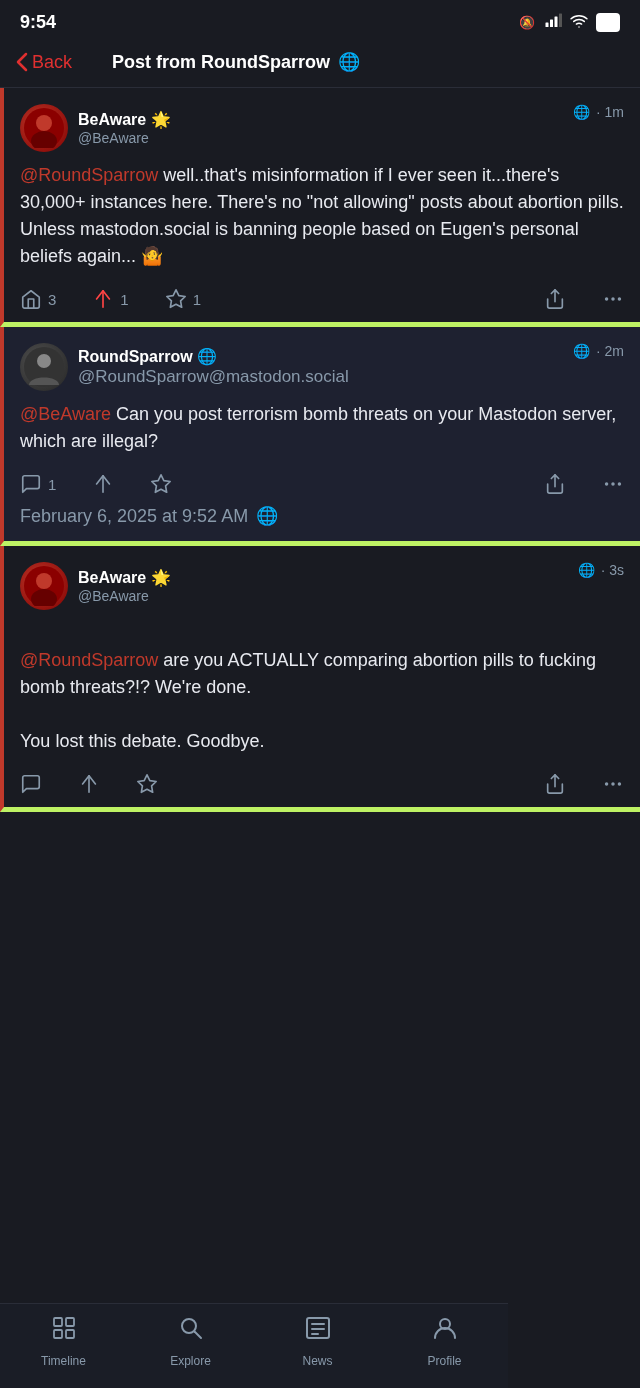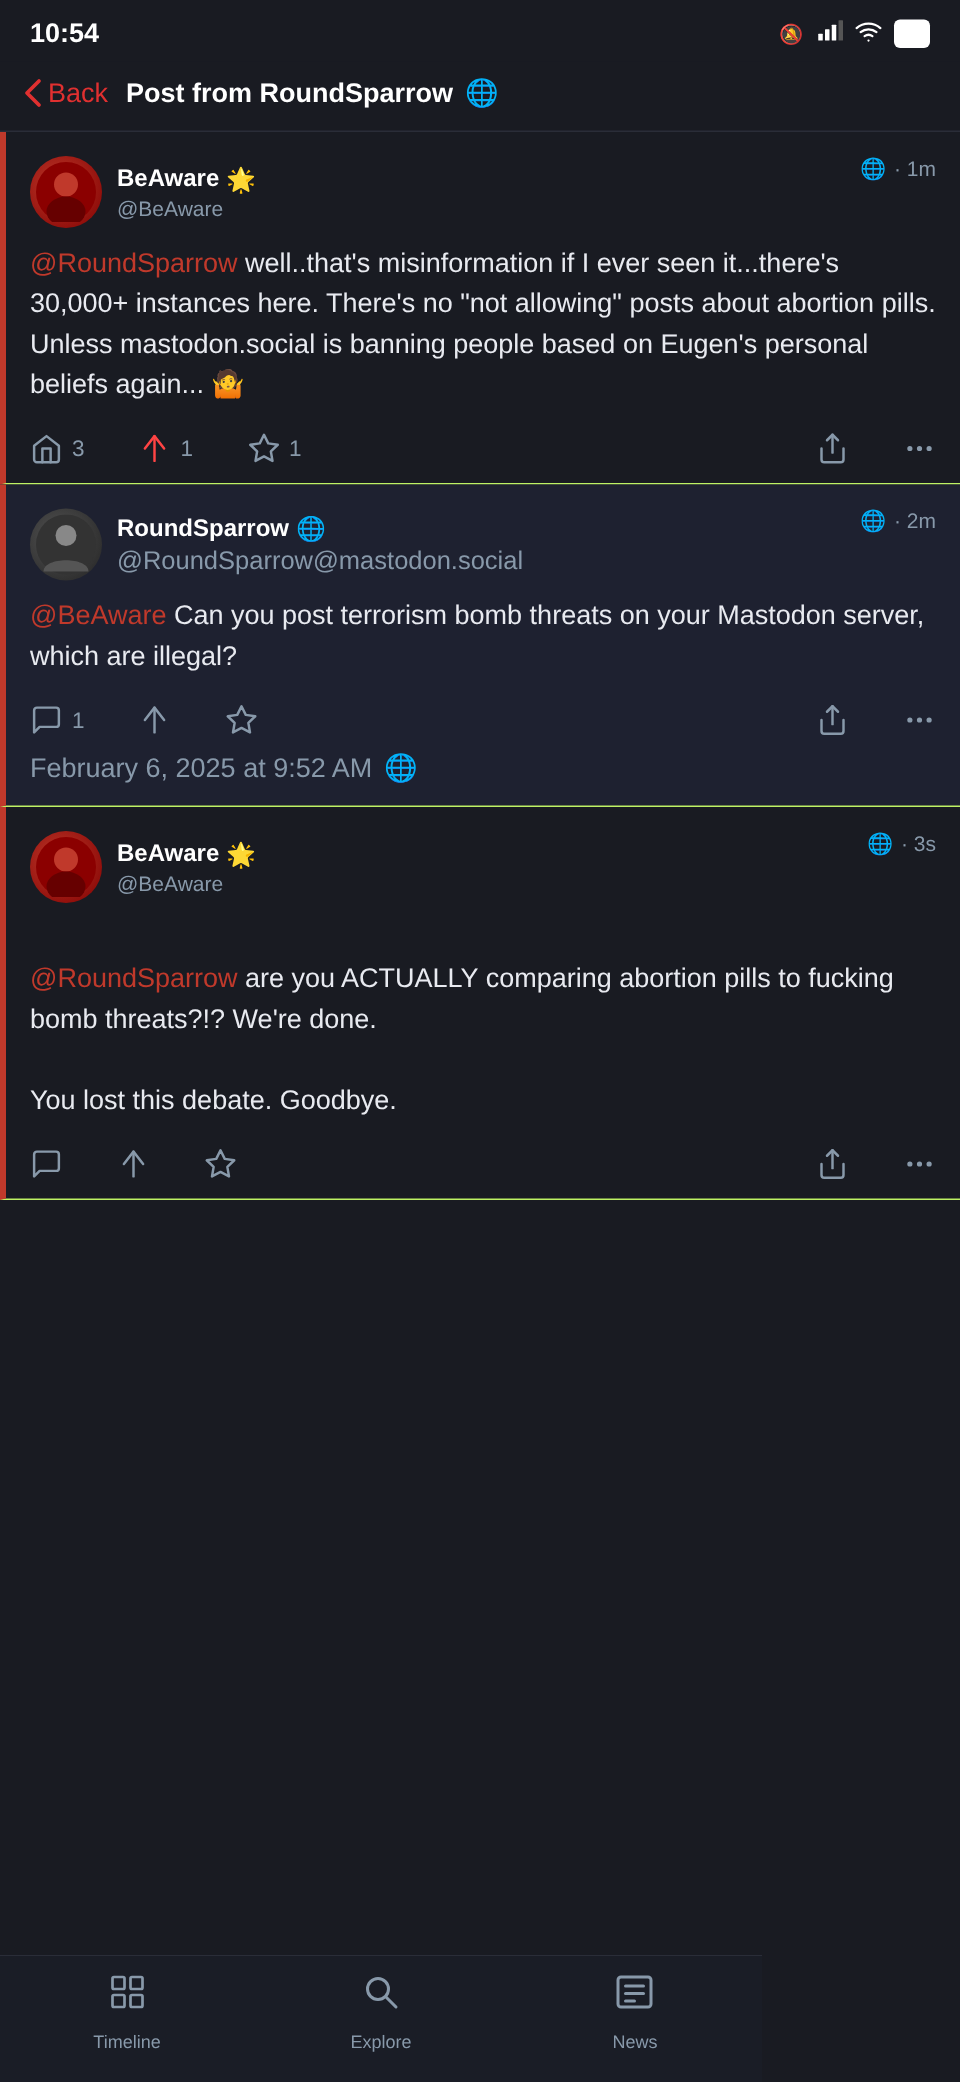--- a/index.html
+++ b/index.html
@@ -61,33 +61,34 @@
       margin-right: 12px;
       cursor: pointer;
     }
     .header-title {
       font-size: 18px;
       font-weight: 700;
       color: #fff;
       display: flex;
       align-items: center;
       gap: 8px;
+      margin-left: 28px;
     }
 
     
     .posts-container {
       background: #191b22;
       flex: 1;
     }
 
     
     .post {
       border-left: 4px solid #c0392b;
       padding: 16px 16px 12px 16px;
-      border-bottom: 1px solid #bef264;
+      border-bottom: 5px solid #bef264;
       position: relative;
     }
     .post-header {
       display: flex;
       align-items: flex-start;
       justify-content: space-between;
       margin-bottom: 10px;
     }
     .post-author {
       display: flex;
@@ -234,21 +235,21 @@
     }
     .icon-sm {
       width: 18px;
       height: 18px;
     }
   </style>
 </head>
 <body>
 
 <div class="status-bar">
-  <span class="status-time">10:54</span>
+  <span class="status-time">9:54</span>
   <div class="status-icons">
     <span>🔕</span>
     <span>
       <svg class="icon-svg icon-sm" viewBox="0 0 24 24" style="stroke:#fff;">
         <rect x="2" y="14" width="4" height="6" rx="0.5" fill="#fff" stroke="none"></rect>
         <rect x="8" y="10" width="4" height="10" rx="0.5" fill="#fff" stroke="none"></rect>
         <rect x="14" y="6" width="4" height="14" rx="0.5" fill="#fff" stroke="none"></rect>
         <rect x="20" y="2" width="4" height="18" rx="0.5" fill="#555" stroke="none"></rect>
       </svg>
     </span>
@@ -500,13 +501,22 @@
       <svg width="28" height="28" viewBox="0 0 28 28" fill="none" stroke="#8899aa" stroke-width="2" stroke-linecap="round">
         <rect x="3" y="4" width="22" height="20" rx="2"></rect>
         <line x1="8" y1="10" x2="20" y2="10"></line>
         <line x1="8" y1="15" x2="20" y2="15"></line>
         <line x1="8" y1="20" x2="14" y2="20"></line>
       </svg>
     </div>
     <span class="nav-label">News</span>
   </div>
 
+  <div class="nav-item">
+    <div class="nav-icon">
+      <svg width="28" height="28" viewBox="0 0 28 28" fill="none" stroke="#8899aa" stroke-width="2" stroke-linecap="round">
+        <circle cx="14" cy="10" r="5"></circle>
+        <path d="M4 24c0-5.52 4.48-10 10-10s10 4.48 10 10"></path>
+      </svg>
+    </div>
+    <span class="nav-label">Profile</span>
+  </div>
 </div>
 
 </body></html>

